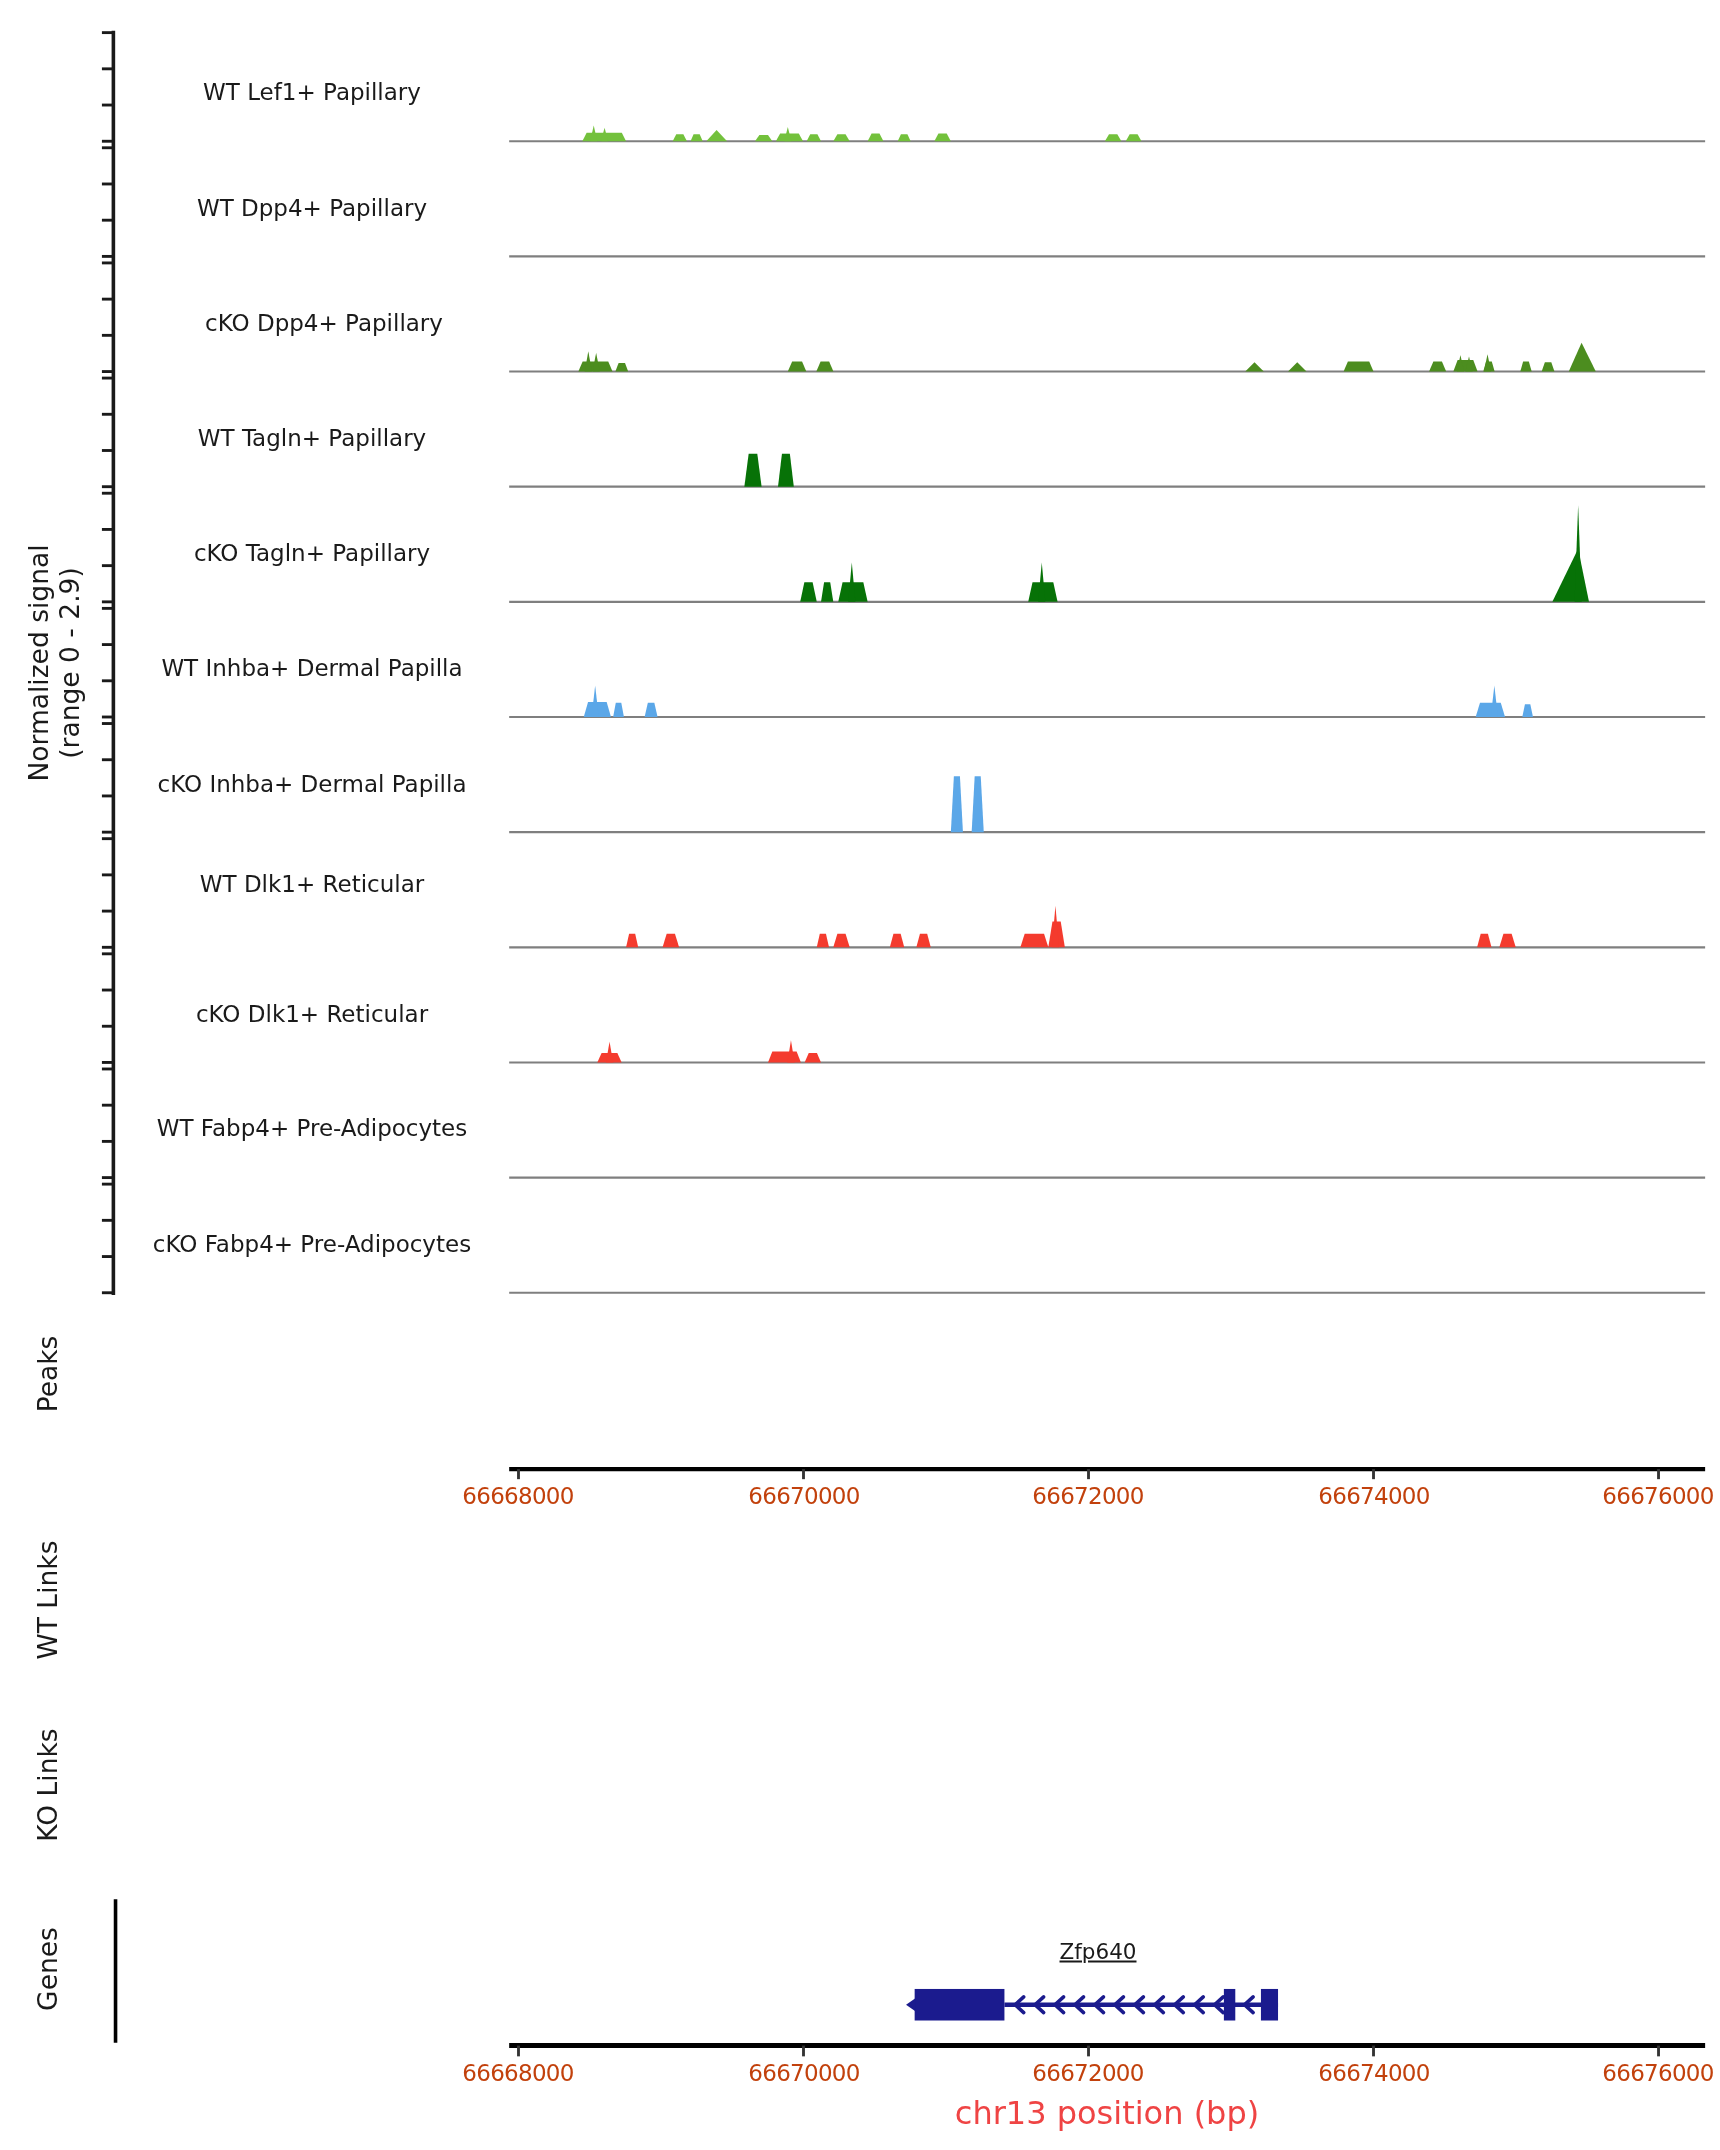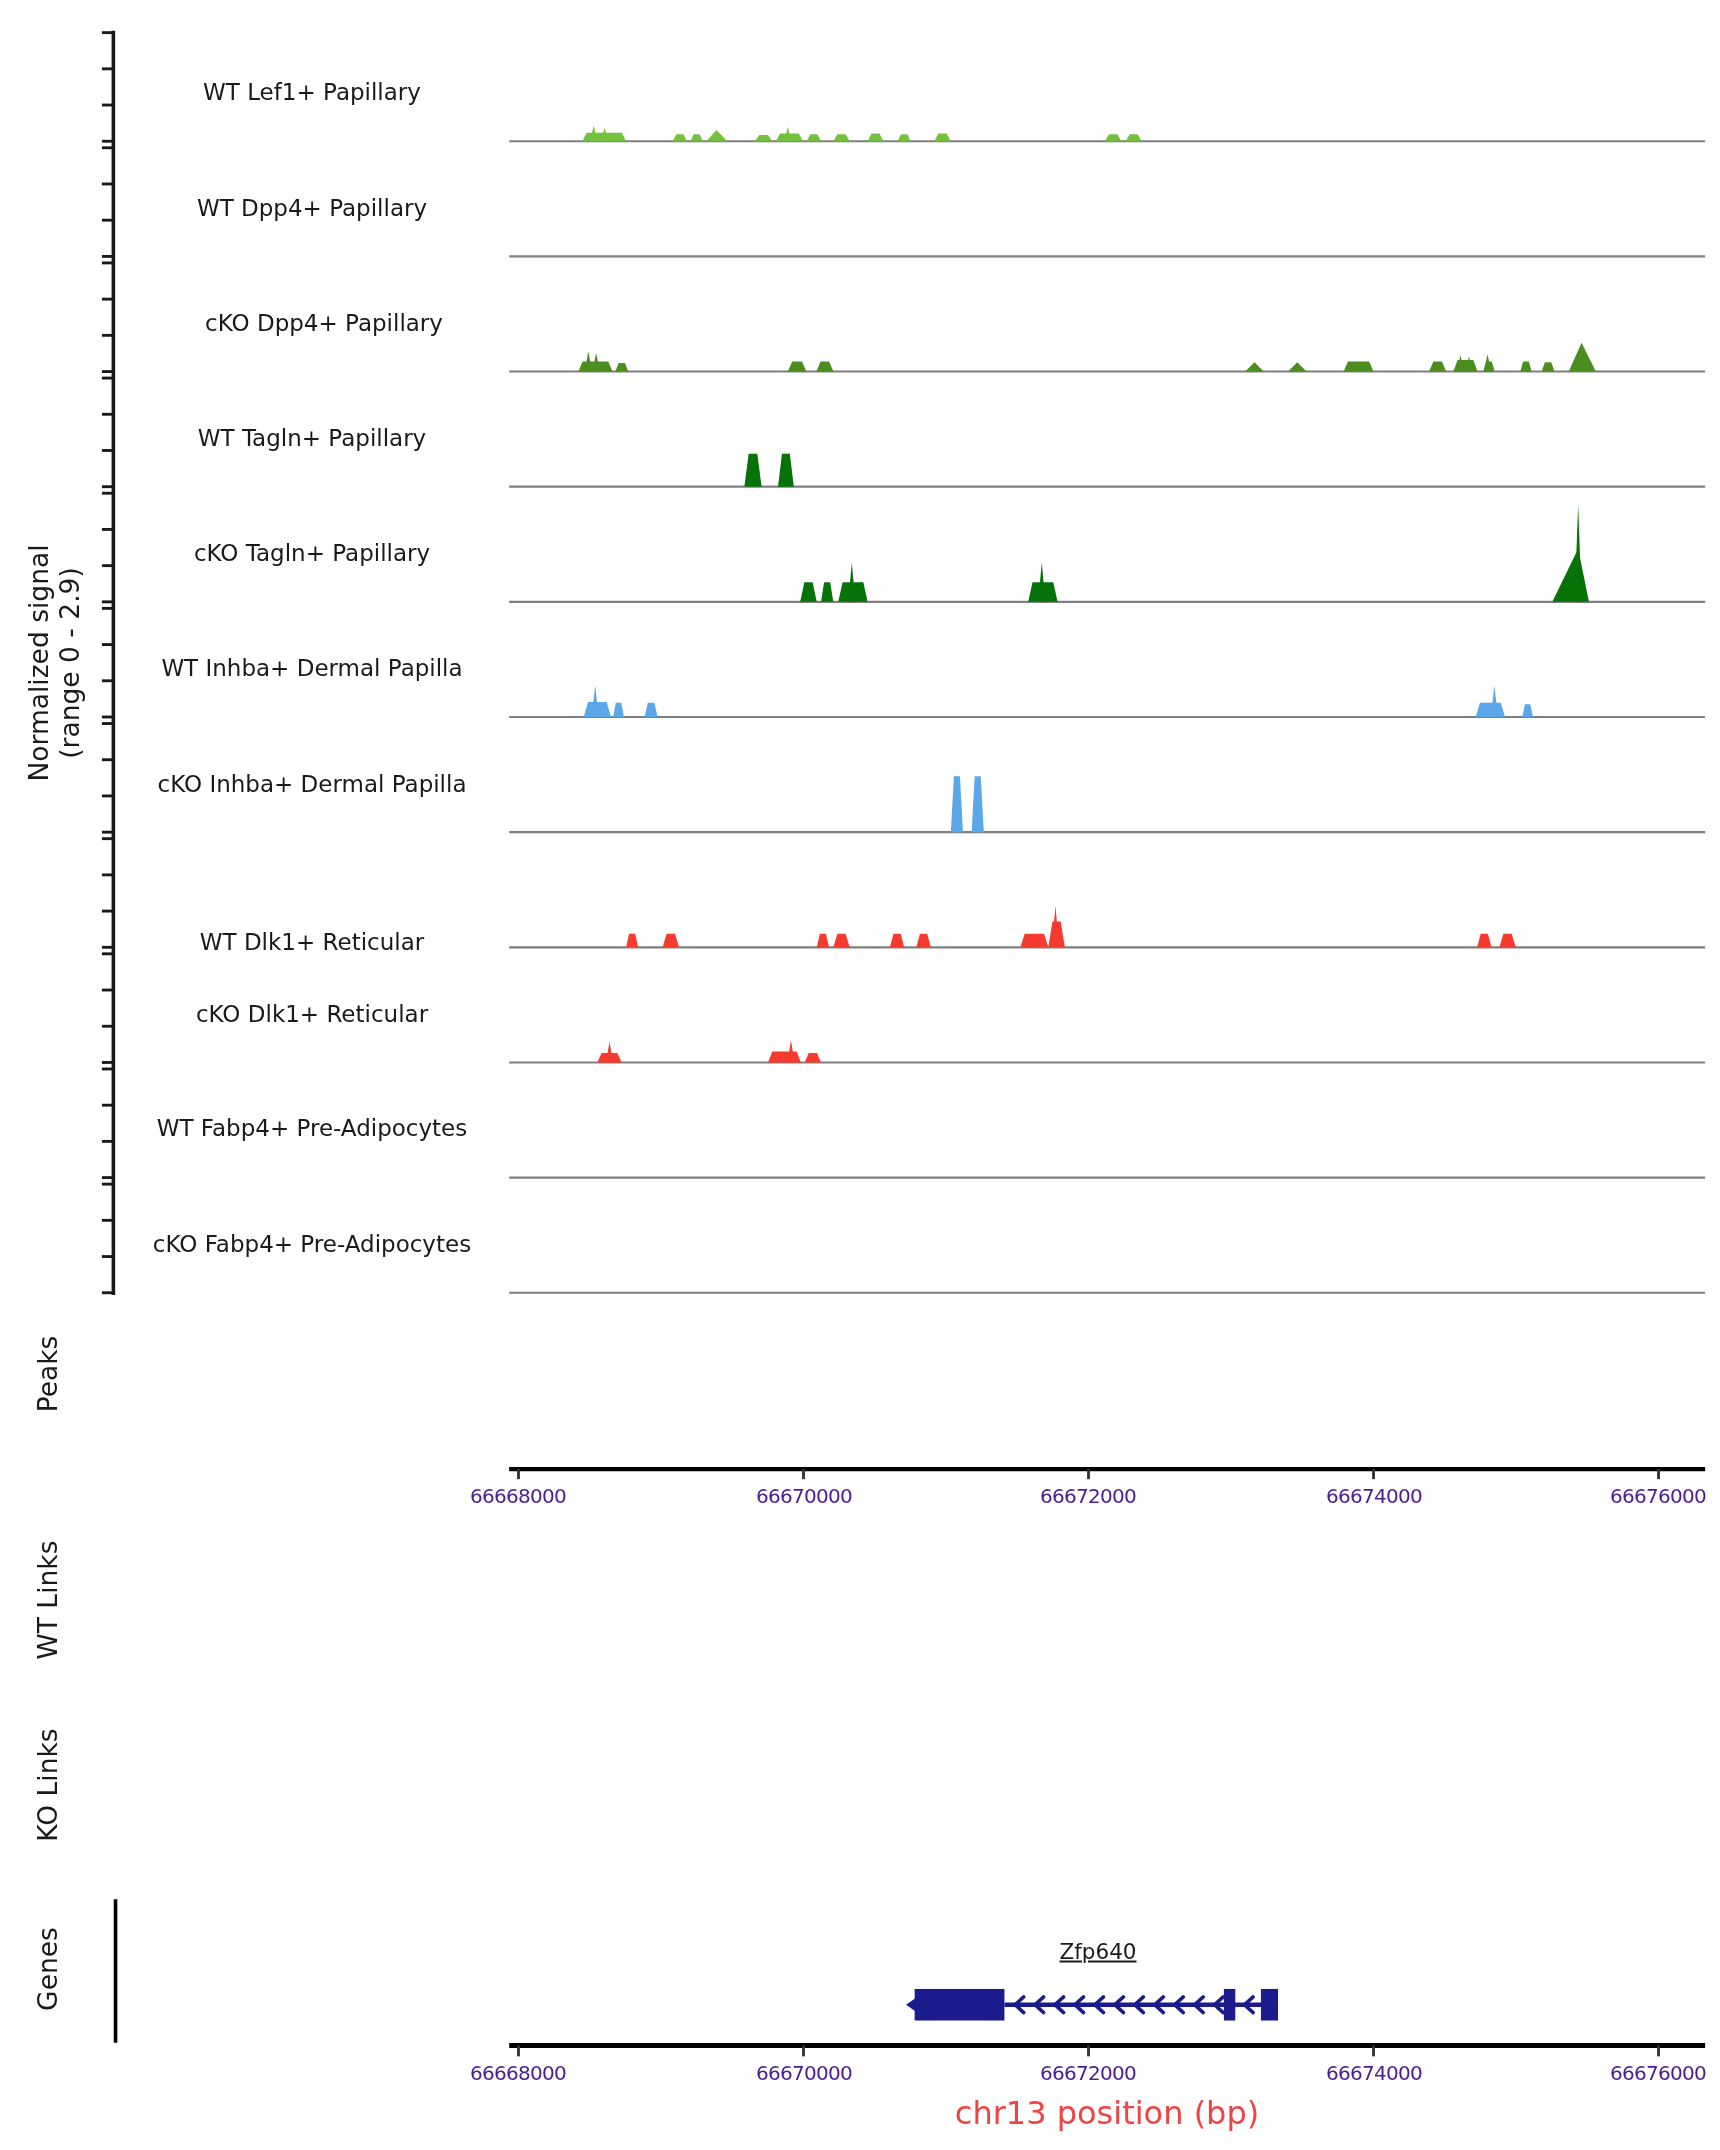--- a/index.html
+++ b/index.html
@@ -1,21 +1,21 @@
 <!DOCTYPE html>
 <html style="font-size:11.5px"><head>
 <meta charset="utf-8">
 <style>
   html,body{margin:0;padding:0;background:#fff;}
   .fig{position:relative;width:1721px;height:2151px;background:#ffffff;
        font-family:"DejaVu Sans","Liberation Sans",sans-serif;overflow:hidden;color:#1a1a1a;}
   .lbl{position:absolute;white-space:nowrap;transform:translate(-50%,-50%);}
   .rot{transform:translate(-50%,-50%) rotate(-90deg);}
   .track-lbl{font-size:23px;}
-  .tick-lbl{font-size:20px;color:#4c1d95;letter-spacing:-0.7px;}
+  .tick-lbl{font-size:23px;color:#c2410c;letter-spacing:-0.7px;}
   .sec-lbl{font-size:26.5px;}
   .ylab{font-size:26.5px;text-align:center;line-height:1.18;}
   .xtitle{font-size:32px;color:#ef4444;}
   .gene-lbl{font-size:21.5px;}
   svg{position:absolute;left:0;top:0;}
 </style>
 </head>
 <body>
 
 <div class="fig">
@@ -183,21 +183,21 @@
     <div>(range 0 - 2.9)</div>
   </div>
 
   <div class="lbl track-lbl" style="left:312px;top:92px;">WT Lef1+ Papillary</div>
   <div class="lbl track-lbl" style="left:312px;top:208px;">WT Dpp4+ Papillary</div>
   <div class="lbl track-lbl" style="left:312px;top:323px;margin-left:12px;">cKO Dpp4+ Papillary</div>
   <div class="lbl track-lbl" style="left:312px;top:438px;">WT Tagln+ Papillary</div>
   <div class="lbl track-lbl" style="left:312px;top:553px;">cKO Tagln+ Papillary</div>
   <div class="lbl track-lbl" style="left:312px;top:668px;">WT Inhba+ Dermal Papilla</div>
   <div class="lbl track-lbl" style="left:312px;top:784px;">cKO Inhba+ Dermal Papilla</div>
-  <div class="lbl track-lbl" style="left:312px;top:942px;">WT Dlk1+ Reticular</div>
+  <div class="lbl track-lbl" style="left:312px;top:884px;">WT Dlk1+ Reticular</div>
   <div class="lbl track-lbl" style="left:312px;top:1014px;">cKO Dlk1+ Reticular</div>
   <div class="lbl track-lbl" style="left:312px;top:1128px;">WT Fabp4+ Pre-Adipocytes</div>
   <div class="lbl track-lbl" style="left:312px;top:1244px;">cKO Fabp4+ Pre-Adipocytes</div>
 
   <div class="lbl rot sec-lbl" style="left:47px;top:1374px;">Peaks</div>
   <div class="lbl rot sec-lbl" style="left:47px;top:1600px;">WT Links</div>
   <div class="lbl rot sec-lbl" style="left:47px;top:1785px;">KO Links</div>
   <div class="lbl rot sec-lbl" style="left:47px;top:1969px;">Genes</div>
 
   <div class="lbl tick-lbl" style="left:518px;top:1496px;">66668000</div>

